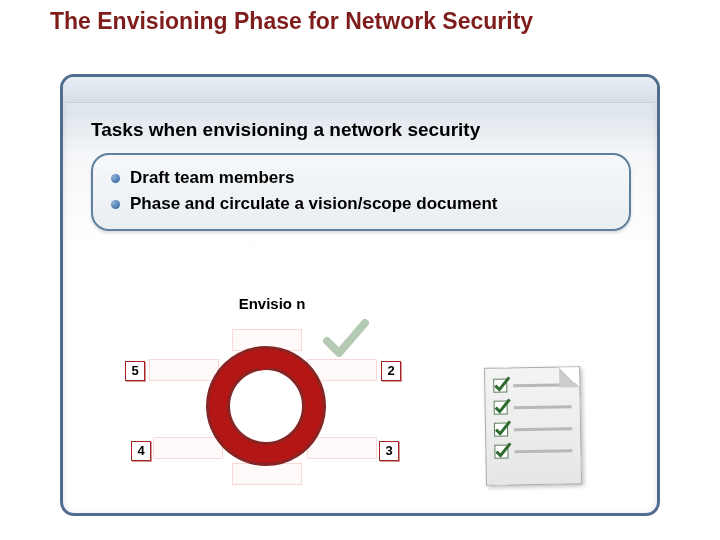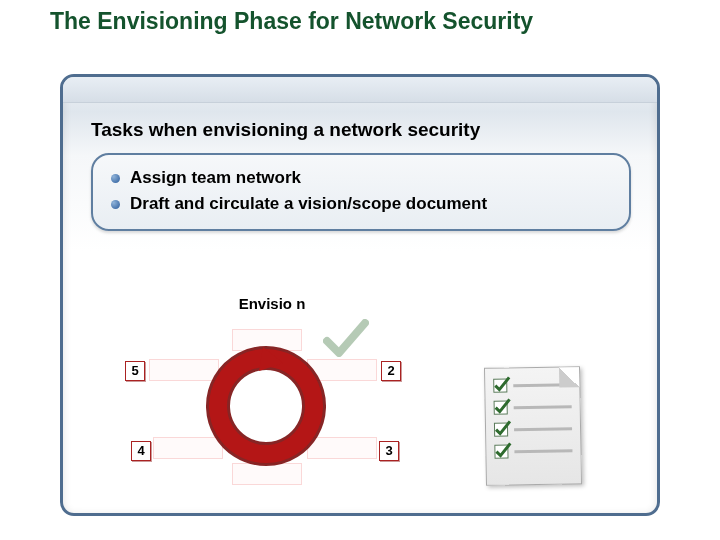--- a/index.html
+++ b/index.html
@@ -13,21 +13,21 @@
   }
   .slide {
     width: 720px;
     height: 540px;
     padding: 8px 30px 0 50px;
     position: relative;
   }
   .title {
     font-size: 23px;
     font-weight: bold;
-    color: #14532d;
+    color: #7f1d1d;
     line-height: 1.15;
     margin-bottom: 6px;
   }
   .frame {
     position: absolute;
     left: 60px;
     top: 74px;
     width: 600px;
     height: 442px;
     border: 3px solid #4f6d8f;
@@ -190,25 +190,25 @@
   <h1 class="title">The Envisioning Phase for Network Security</h1>
 
   <div class="frame">
     <div class="frame-header"></div>
 
     <div class="subtitle">Tasks when envisioning a network security</div>
 
     <div class="tasks-box">
       <div class="task-row">
         <span class="bullet"></span>
-        <span>Assign team network</span>
+        <span>Draft team members</span>
       </div>
       <div class="task-row">
         <span class="bullet"></span>
-        <span>Draft and circulate a vision/scope document</span>
+        <span>Phase and circulate a vision/scope document</span>
       </div>
     </div>
 
     <div class="diagram">
       <div class="envision-label">Envisio
 n</div>
 
       <div class="faded fb-top"></div>
       <div class="faded fb-right1"></div>
       <div class="faded fb-right2"></div>

